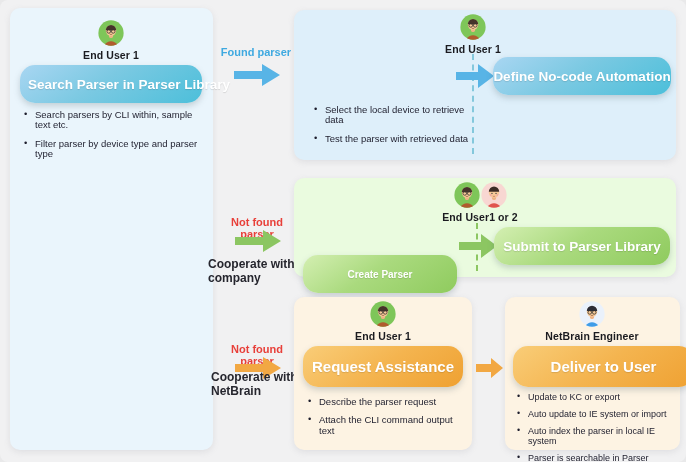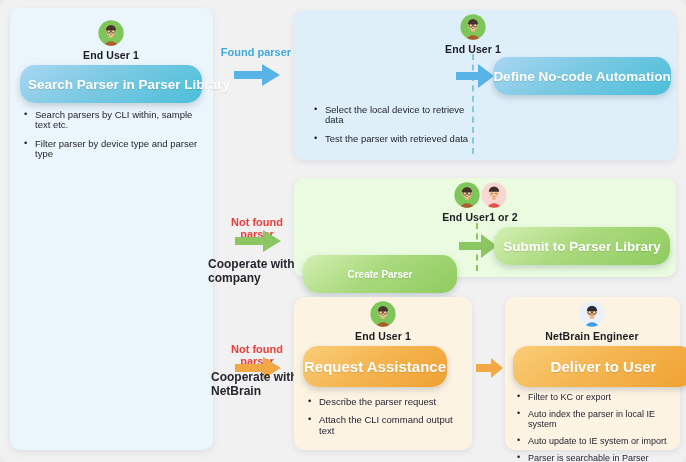--- a/index.html
+++ b/index.html
@@ -161,38 +161,38 @@
   <svg class="arrow" style="left:235px;top:357px;" width="46" height="22" viewBox="0 0 46 22">
     <polygon points="0,7 28,7 28,0 46,11 28,22 28,15 0,15" fill="#f2a843"></polygon>
   </svg>
   <div class="conn-sub" style="left:211px;top:370px;width:92px;">Cooperate with NetBrain</div>
 
   <div class="panel panel-orange" style="left:294px;top:297px;width:178px;height:153px;">
     <svg class="avatar" viewBox="0 0 36 36" style="left:76px;top:4px;">
         <use href="#sym-user1"></use>
       </svg>
     <div class="actor" style="left:29px;top:33px;width:120px;">End User 1</div>
-    <div class="btn btn-orange" style="left:9px;top:49px;width:144px;height:41px;font-size:15px;">Request Assistance</div>
+    <div class="btn btn-orange" style="left:9px;top:49px;width:160px;height:41px;font-size:15px;">Request Assistance</div>
     <div class="bullets" style="left:14px;top:100px;width:158px;">
       <div class="bullet">Describe the parser request</div>
       <div class="bullet">Attach the CLI command output text</div>
     </div>
   </div>
 
   <svg class="arrow" style="left:476px;top:357px;" width="27" height="22" viewBox="0 0 27 22">
     <polygon points="0,7 15,7 15,1 27,11 15,21 15,15 0,15" fill="#f2a843"></polygon>
   </svg>
 
   <div class="panel panel-orange" style="left:505px;top:297px;width:175px;height:153px;">
     <svg class="avatar" viewBox="0 0 36 36" style="left:74px;top:4px;">
         <use href="#sym-eng"></use>
       </svg>
     <div class="actor" style="left:27px;top:33px;width:120px;">NetBrain Engineer</div>
     <div class="btn btn-orange" style="left:8px;top:49px;width:181px;height:41px;font-size:15px;">Deliver to User</div>
     <div class="bullets bullets-sm" style="left:12px;top:96px;width:160px;">
-      <div class="bullet">Filter to  KC or export</div>
+      <div class="bullet">Update to  KC or export</div>
+      <div class="bullet">Auto update to IE system or import</div>
       <div class="bullet">Auto index the parser in local IE system</div>
-      <div class="bullet">Auto update to IE system or import</div>
       <div class="bullet">Parser is searchable in Parser Discovery</div>
     </div>
   </div>
 
 </div>
 
 </body></html>

